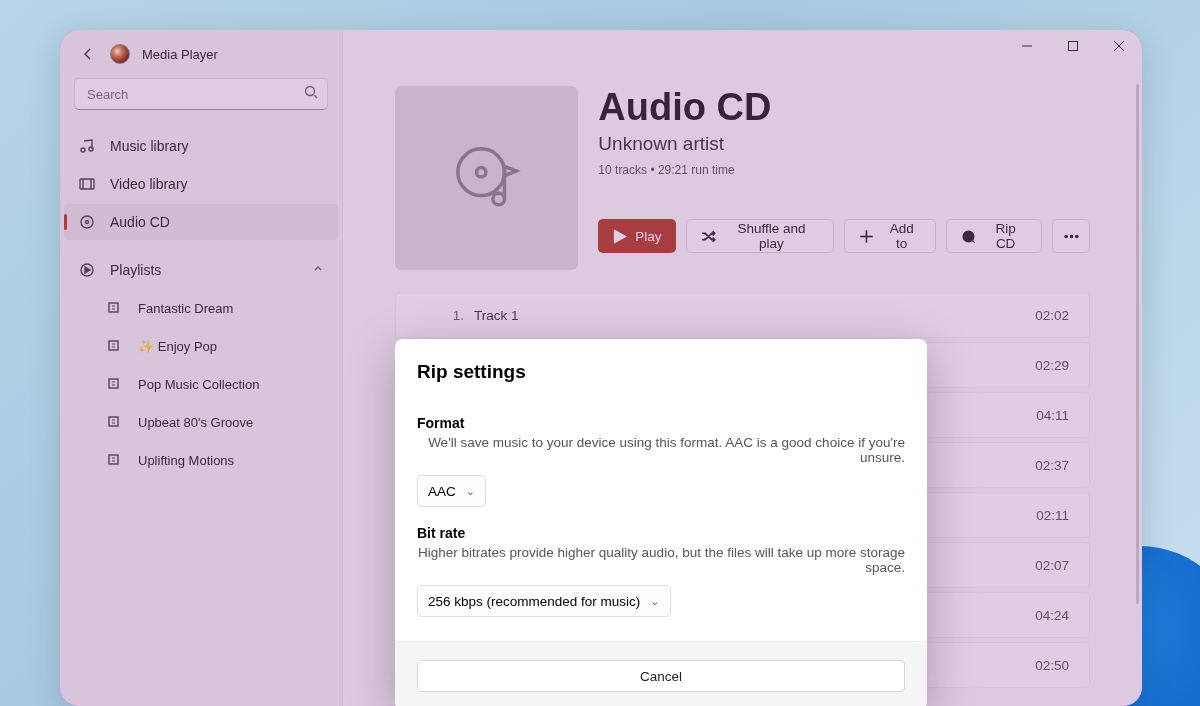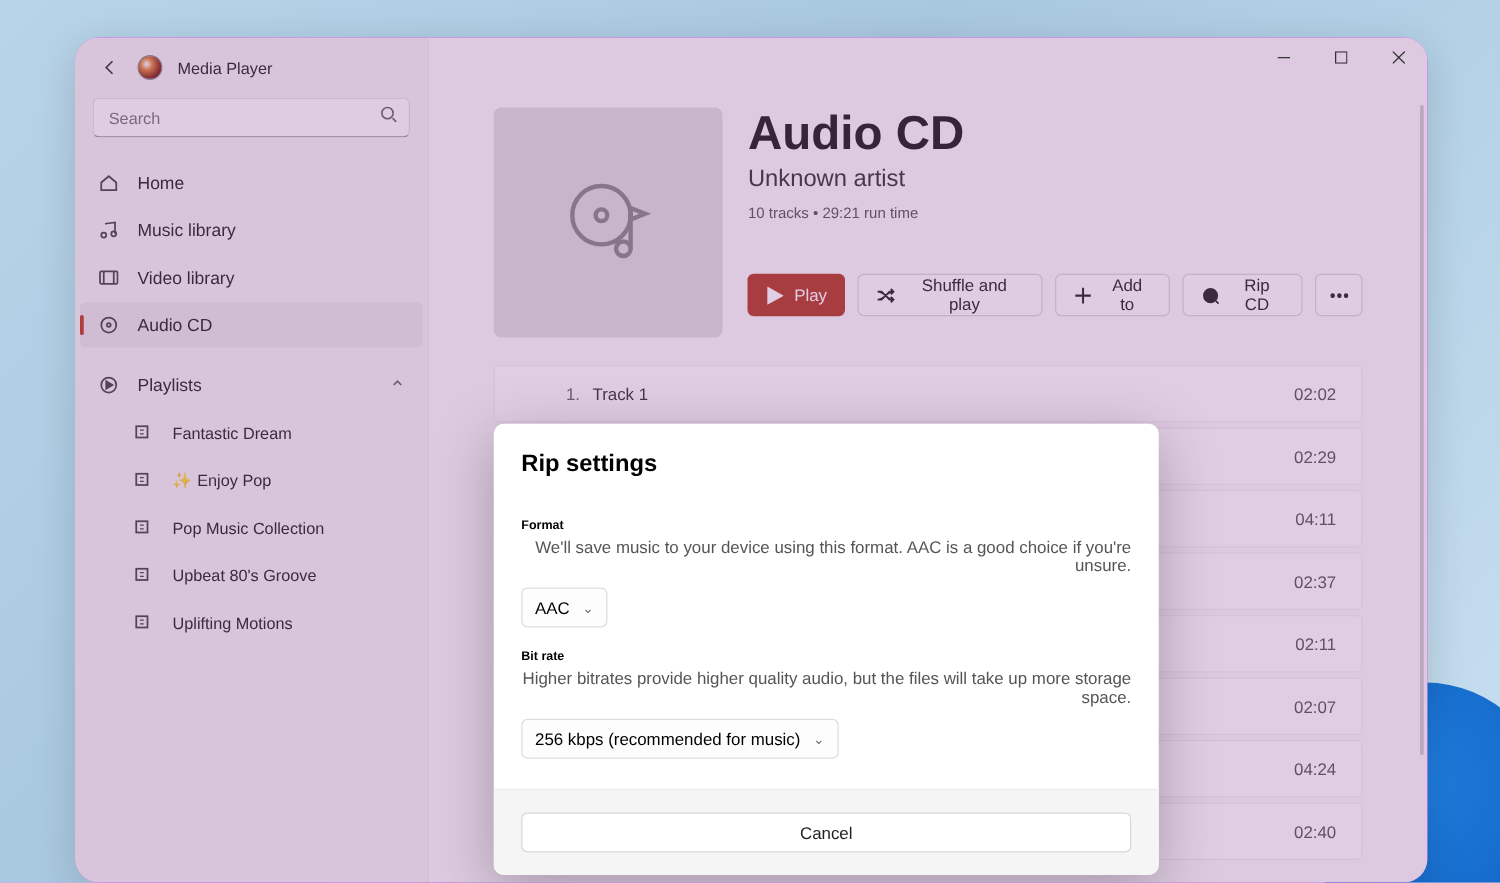--- a/index.html
+++ b/index.html
@@ -43,21 +43,21 @@
 .btn svg { width: 15px; height: 15px; stroke: currentColor; fill: currentColor; }
 .tracks { padding: 0 52px; }
 .track-row { display: flex; align-items: center; height: 46px; border: 1px solid #eee; background: #fdfdfd; border-radius: 4px; margin-bottom: 4px; padding: 0 20px 0 44px; font-size: 13.5px; color: #333; }
 .track-row .num { width: 24px; color: #666; text-align: right; margin-right: 10px; }
 .track-row .title { flex: 1; }
 .track-row .dur { color: #555; }
 .overlay { position: absolute; inset: 0; background: rgba(60,60,60,0.12); display: flex; align-items: center; justify-content: center; pointer-events: none; }
 .dialog { position: absolute; left: 335px; top: 309px; width: 532px; background: #fff; border-radius: 8px; box-shadow: 0 12px 48px rgba(0,0,0,0.25); pointer-events: auto; overflow: hidden; }
 .dialog-body { padding: 22px 22px 20px 22px; }
 .dialog h2 { font-size: 19px; font-weight: 600; margin-bottom: 32px; }
-.dialog .section-label { font-size: 10px; font-weight: 600; margin-bottom: 4px; }
+.dialog .section-label { font-size: 14px; font-weight: 600; margin-bottom: 4px; }
 .dialog .section-sub { font-size: 13.5px; color: #555; margin-bottom: 10px; text-align: right; }
 .combo { display: inline-flex; align-items: center; gap: 10px; height: 32px; padding: 0 10px; border: 1px solid #ddd; border-radius: 5px; font-size: 13.5px; background: #fdfdfd; cursor: pointer; margin-bottom: 18px; }
 .combo .chev-d { color: #666; font-size: 11px; }
 .dialog-footer { display: flex; gap: 10px; padding: 18px 22px; background: #f5f5f5; border-top: 1px solid #eee; }
 .dialog-footer .btn { flex: 1; justify-content: center; height: 32px; }
 .dialog-footer .btn.primary { background: #c03a21; }
 .dialog-footer .btn.secondary { background: #fff; }
 .dimmed { filter: grayscale(0.05) opacity(0.85); }
 </style>
 </head>
@@ -104,28 +104,20 @@
                 <circle cx="6" cy="6" r="4.5"></circle>
                 <line x1="10" y1="10" x2="13" y2="13"></line>
               </svg>
           </span>
         </div>
       </div>
       <ul class="nav">
         <li class="nav-item">
           <span class="nav-icon">
               <svg viewBox="0 0 16 16">
-                <path d="M2 8l6-5 6 5v6H2z"></path>
-              </svg>
-            </span>
-          <span>Home</span>
-        </li>
-        <li class="nav-item">
-          <span class="nav-icon">
-              <svg viewBox="0 0 16 16">
                 <path d="M5 3l8-1v9"></path>
                 <circle cx="4" cy="12" r="2"></circle>
                 <circle cx="12" cy="11" r="2"></circle>
               </svg>
             </span>
           <span>Music library</span>
         </li>
         <li class="nav-item">
           <span class="nav-icon">
               <svg viewBox="0 0 16 16">
@@ -292,21 +284,21 @@
             <span class="dur">02:07</span>
           </div>
           <div class="track-row">
             <span class="num">7.</span>
             <span class="title">Track 7</span>
             <span class="dur">04:24</span>
           </div>
           <div class="track-row">
             <span class="num">8.</span>
             <span class="title">Track 8</span>
-            <span class="dur">02:40</span>
+            <span class="dur">02:50</span>
           </div>
         </div>
     </div>
   </div>
 
   <div class="overlay"></div>
 
   <div class="dialog">
     <div class="dialog-body">
       <h2>Rip settings</h2>

